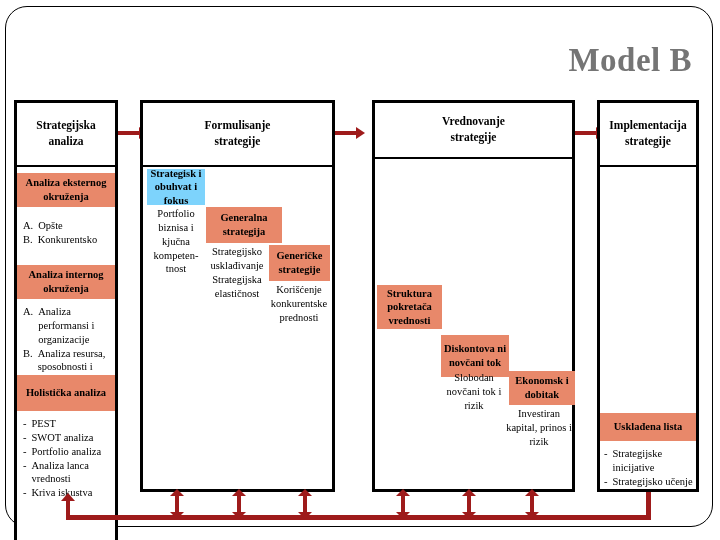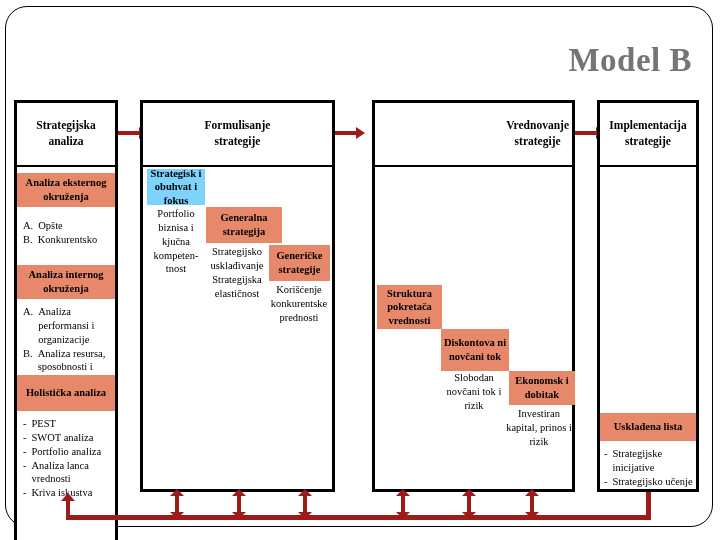--- a/index.html
+++ b/index.html
@@ -172,32 +172,32 @@
       <div class="plain center" style="left:62px;top:78px;width:64px;">Strategijsko usklađivanje Strategijska elastičnost</div>
 
       <div class="chip" style="left: 126px; top: 78px; width: 61px; height: 36px; background: rgb(232, 136, 106);">Generičke strategije</div>
       <div class="plain center" style="left:124px;top:116px;width:64px;">Korišćenje konkurentske prednosti</div>
     </div>
   </div>
 
   <div class="harrow" style="left: 335px; top: 131px; width: 22px; background: rgb(158, 27, 27);"></div>
 
   <div class="pillar" style="left:372px;top:100px;width:203px;height:392px;">
-    <div class="pillar-head" style="height:64px;justify-content:flex-end;">
+    <div class="pillar-head" style="height:56px;">
       <span>
         <span>Vrednovanje</span><br>
         <span>strategije</span>
       </span>
     </div>
 
     <div class="pillar-body" style="top:64px;">
 
       <div class="chip" style="left: 2px; top: 118px; width: 65px; height: 44px; background: rgb(232, 136, 106);">Struktura pokretača vrednosti</div>
 
-      <div class="chip" style="left: 66px; top: 162px; width: 68px; height: 42px; background: rgb(232, 136, 106);">Diskontova ni novčani tok</div>
+      <div class="chip" style="left: 66px; top: 168px; width: 68px; height: 42px; background: rgb(232, 136, 106);">Diskontova ni novčani tok</div>
       <div class="plain center" style="left:64px;top:204px;width:70px;">Slobodan novčani tok i rizik</div>
 
       <div class="chip" style="left: 134px; top: 204px; width: 66px; height: 34px; background: rgb(232, 136, 106);">Ekonomsk i dobitak</div>
       <div class="plain center" style="left:130px;top:240px;width:68px;">Investiran kapital, prinos i rizik</div>
     </div>
   </div>
 
   <div class="harrow" style="left: 575px; top: 131px; width: 22px; background: rgb(158, 27, 27);"></div>
 
   <div class="pillar" style="left:597px;top:100px;width:102px;height:392px;">

